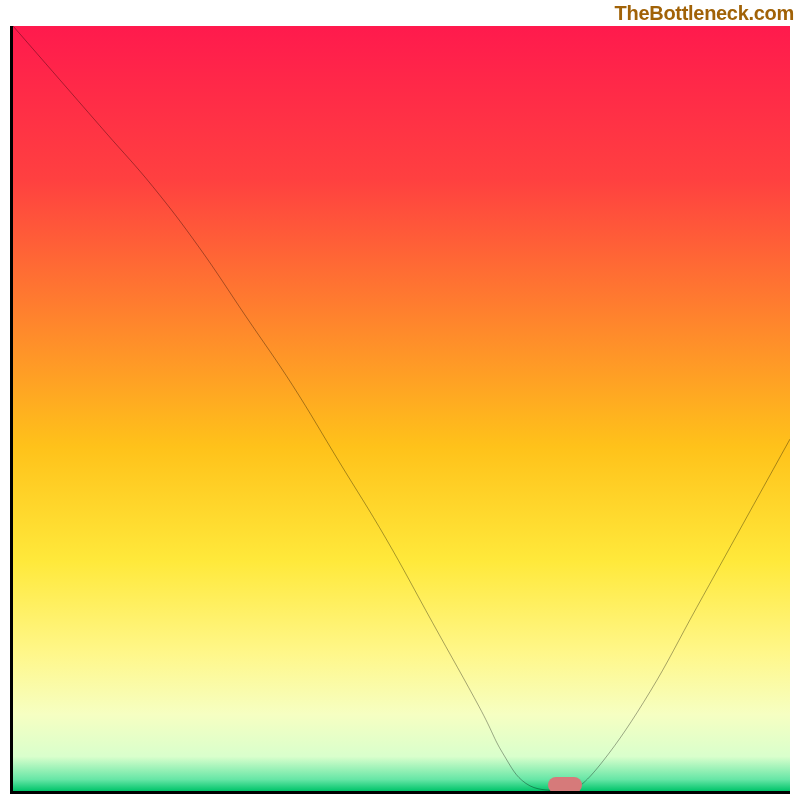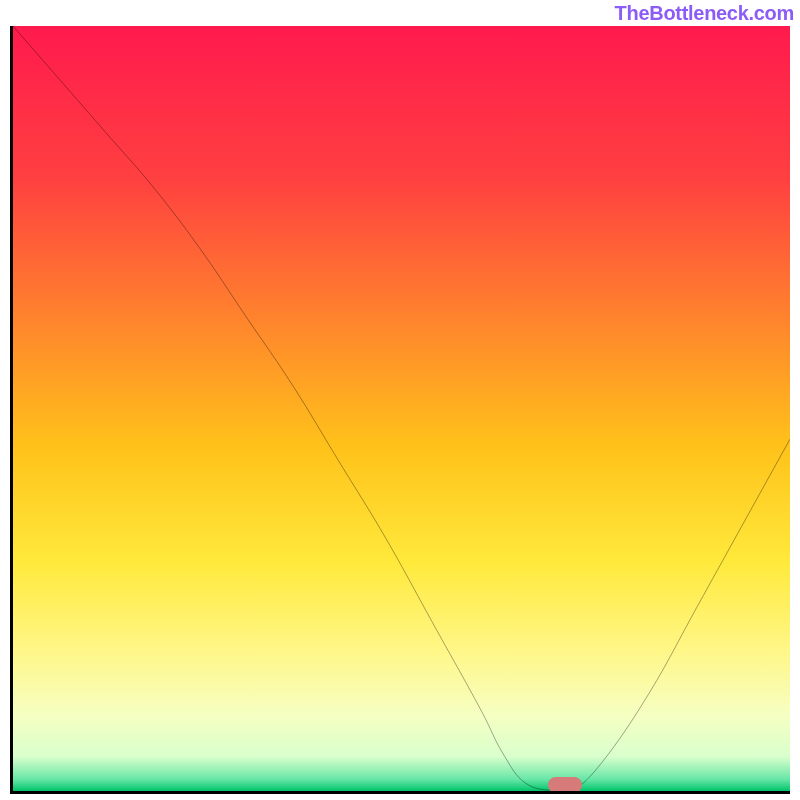--- a/index.html
+++ b/index.html
@@ -14,21 +14,21 @@
     position: relative;
     width: 800px;
     height: 800px;
   }
   .watermark {
     position: absolute;
     top: 2px;
     right: 6px;
     font-size: 20px;
     font-weight: bold;
-    color: #8b5cf6;
+    color: #a16207;
     z-index: 5;
     letter-spacing: -0.3px;
   }
   .plot-frame {
     position: absolute;
     left: 10px;
     top: 26px;
     width: 780px;
     height: 768px;
     border-left: 3px solid #000;

